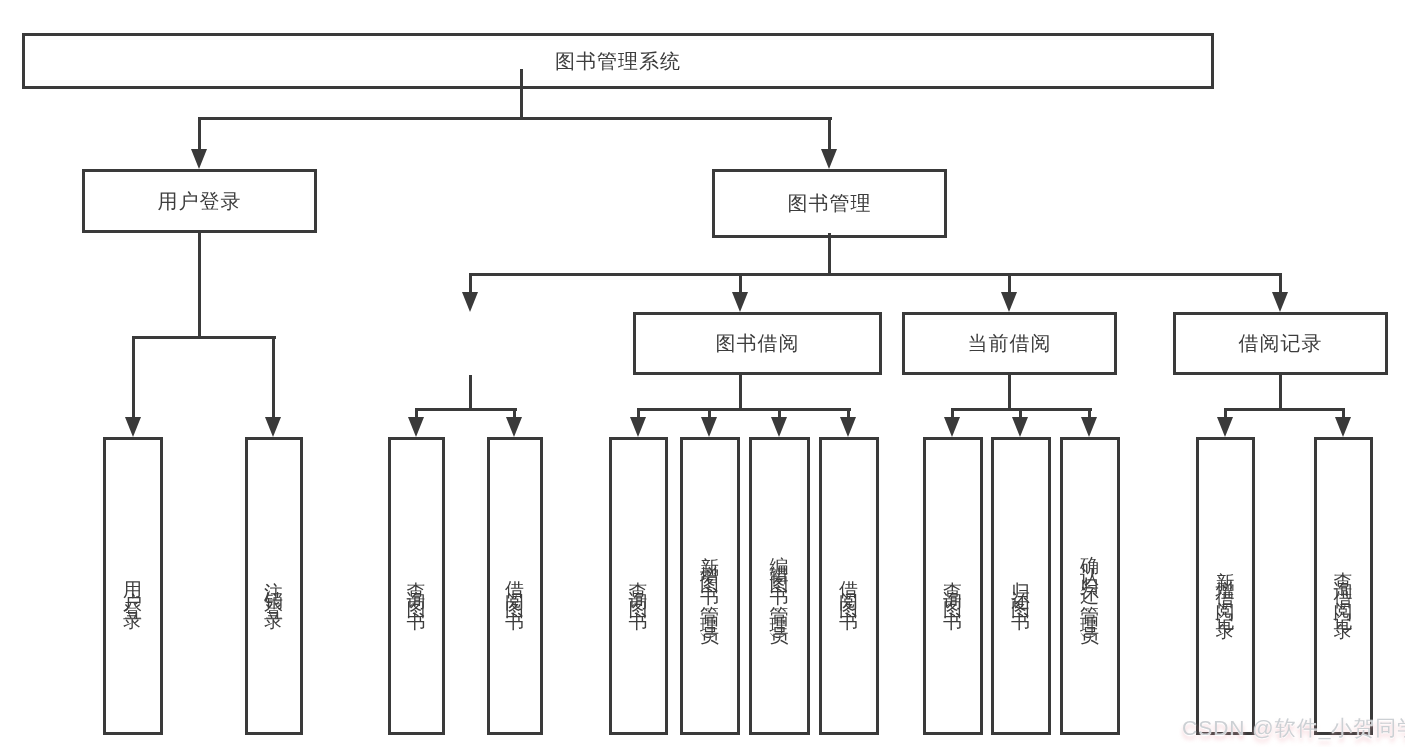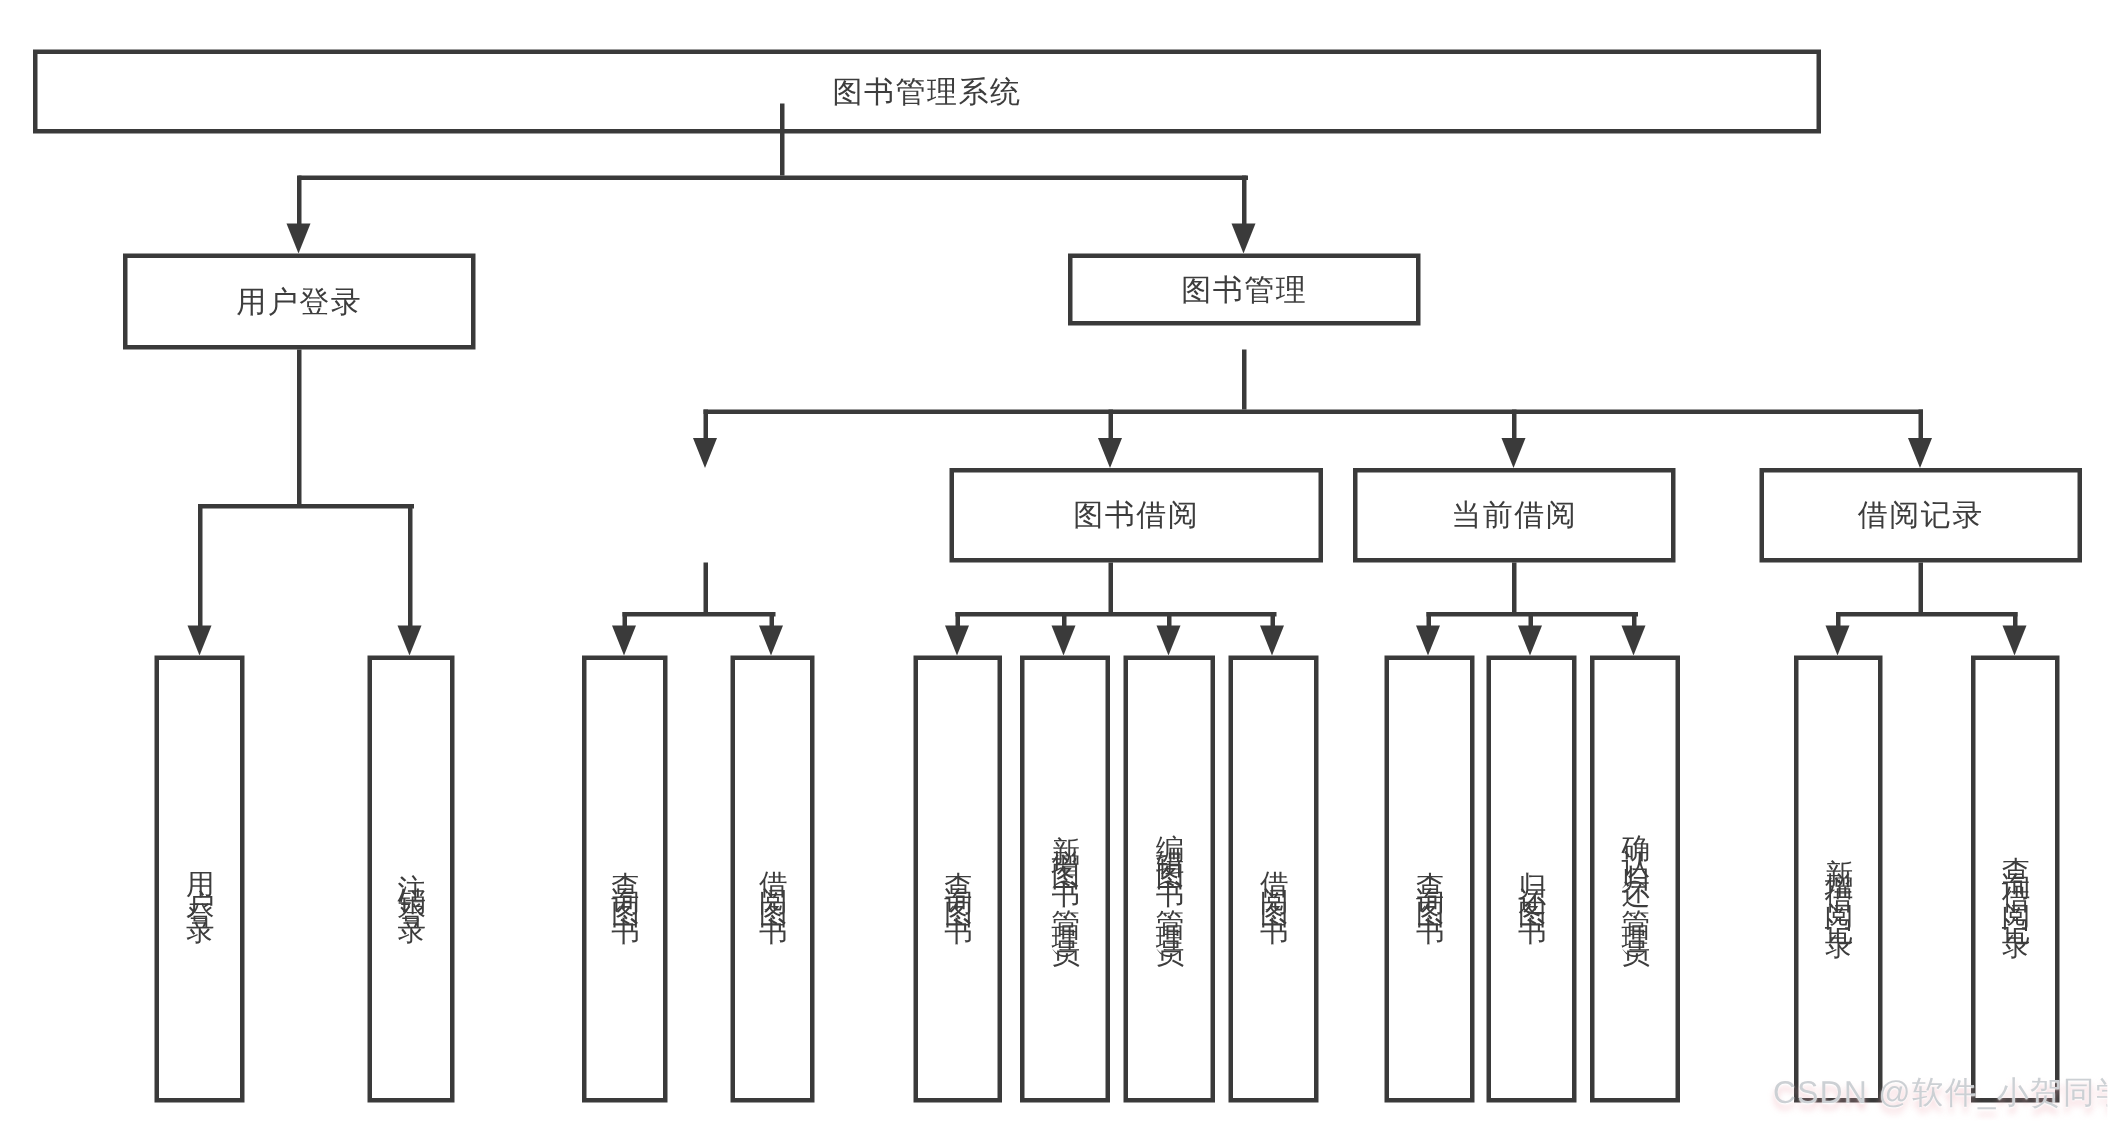--- a/index.html
+++ b/index.html
@@ -61,21 +61,21 @@
   <div class="vl" style="left:520px;top:69px;height:48px;"></div>
   <div class="hl" style="left:199px;top:117px;width:633px;"></div>
   <div class="vl" style="left:198px;top:117px;height:34px;"></div>
   <div class="ar" style="left:191px;top:149px;"></div>
   <div class="vl" style="left:828px;top:117px;height:34px;"></div>
   <div class="ar" style="left:821px;top:149px;"></div>
 
   <div class="node" style="left:82px;top:169px;width:235px;height:64px;">
     <span>用户登录</span>
   </div>
-  <div class="node" style="left:712px;top:169px;width:235px;height:48px;">
+  <div class="node" style="left:712px;top:169px;width:235px;height:69px;">
     <span>图书管理</span>
   </div>
 
   <div class="vl" style="left:198px;top:233px;height:103px;"></div>
   <div class="hl" style="left:132px;top:336px;width:144px;"></div>
   <div class="vl" style="left:132px;top:336px;height:83px;"></div>
   <div class="ar" style="left:125px;top:417px;"></div>
   <div class="vl" style="left:272px;top:336px;height:83px;"></div>
   <div class="ar" style="left:265px;top:417px;"></div>
 

